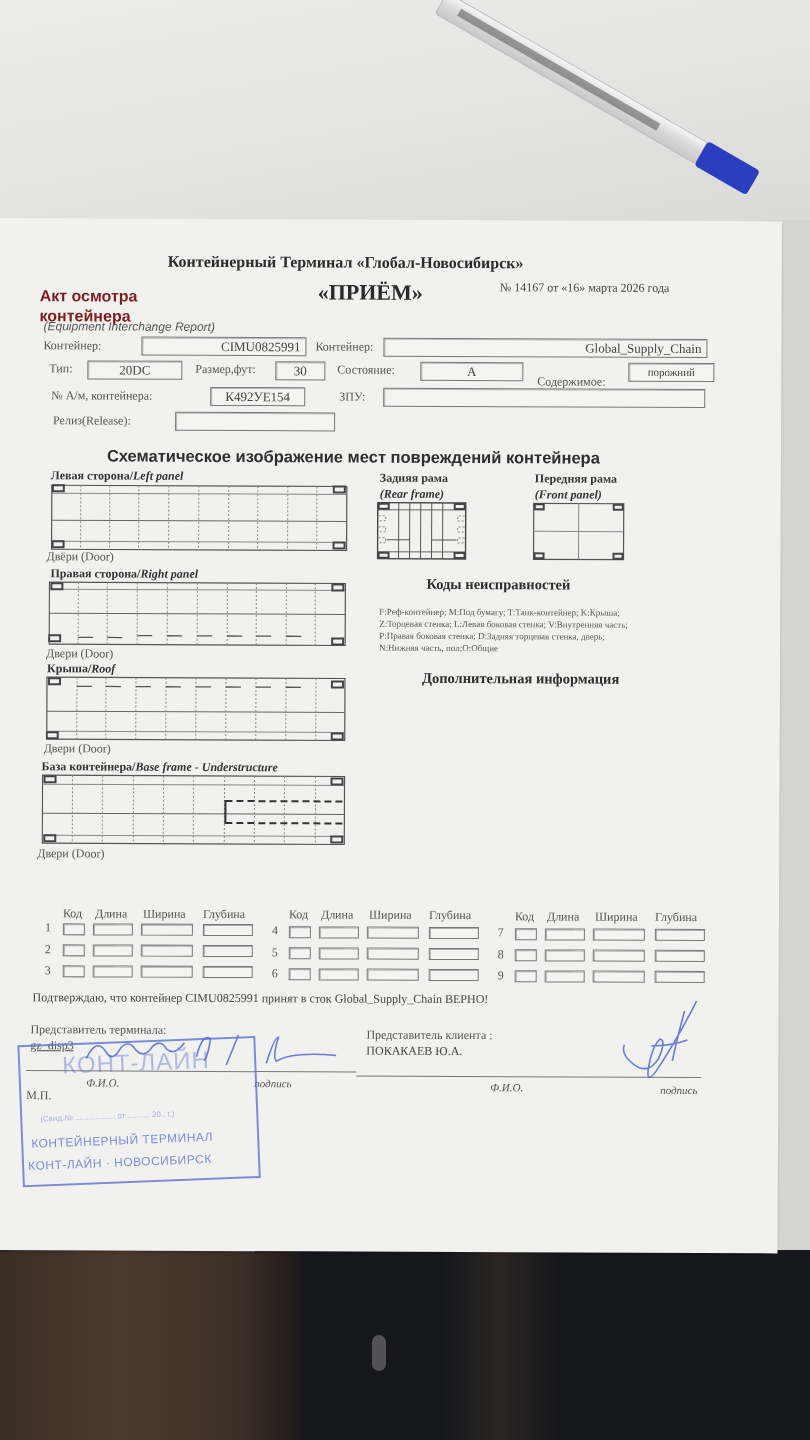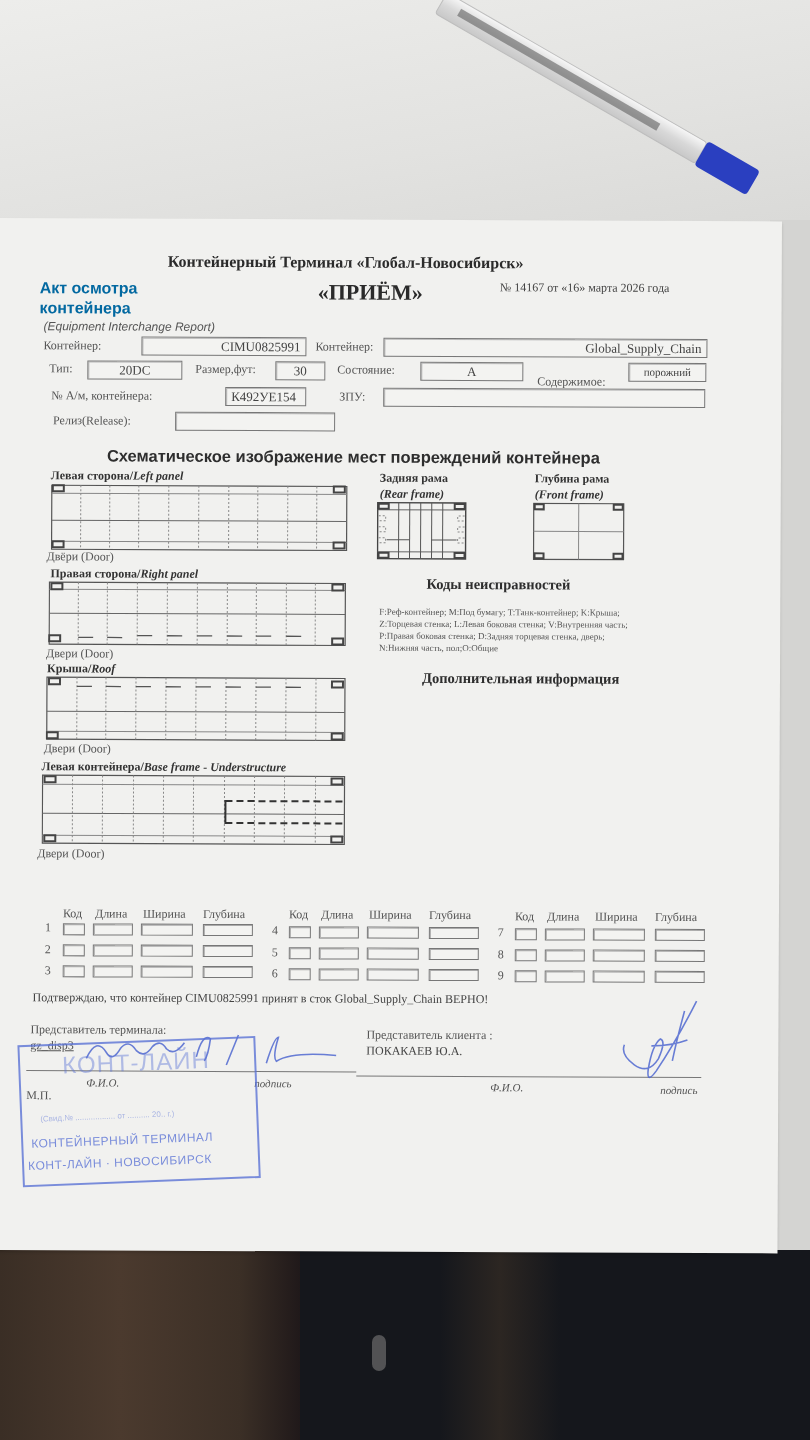--- a/index.html
+++ b/index.html
@@ -11,21 +11,21 @@
   .floor-wood { position: absolute; left: 0; top: 1250px; width: 300px; height: 190px; background: linear-gradient(90deg, #3a2e25 0%, #4b3a2e 40%, #3b2f26 80%, #20191a 100%); }
   .floor-shadow { position: absolute; left: 440px; top: 1250px; width: 120px; height: 190px; background: linear-gradient(90deg, #15171c, #2c2622 50%, #15171c); }
   .glint { position: absolute; left: 372px; top: 1335px; width: 14px; height: 36px; background: #6c6c6c; border-radius: 7px; opacity: .7; }
 
   .pen { position: absolute; left: 420px; top: 0; width: 380px; height: 210px; }
 
   .paper { position: absolute; left: 0; top: 218px; width: 782px; height: 1032px; background: #f1f1ef; transform: rotate(0.25deg); transform-origin: left top; box-shadow: 0 2px 3px rgba(0,0,0,.15); }
 
   .abs { position: absolute; white-space: nowrap; }
   .terminal-title { left: 168px; top: 34px; font-size: 16px; font-weight: bold; color: #2b2b2b; }
-  .act-title { left: 40px; top: 60px; font-family: "Liberation Sans", sans-serif; font-size: 16px; font-weight: bold; line-height: 20px; color: #0369a1; }
+  .act-title { left: 40px; top: 68px; font-family: "Liberation Sans", sans-serif; font-size: 16px; font-weight: bold; line-height: 20px; color: #7f1d1d; }
   .eir { left: 44px; top: 101px; font-family: "Liberation Sans", sans-serif; font-size: 12px; font-style: italic; color: #555; text-align: right; }
   .priem { left: 318px; top: 60px; font-size: 22px; font-weight: bold; color: #2a2a2a; }
   .docnum { left: 500px; top: 60px; font-size: 12px; color: #444; }
 
   .lbl { font-size: 12px; color: #555; }
   .field { position: absolute; border: 1px solid #777; box-shadow: inset 1px 1px 0 #bbb; background: #f3f3f1; font-size: 13px; color: #444; padding: 0 5px; line-height: 17px; height: 19px; }
 
   .section-title { left: 108px; top: 228px; font-family: "Liberation Sans", sans-serif; font-size: 16.5px; font-weight: bold; color: #2e2e2e; }
   .panel-lbl { font-size: 12px; font-weight: bold; color: #333; }
   .panel-lbl i { }
@@ -90,24 +90,24 @@
   <div class="abs lbl" style="left:316px;top:120px">Контейнер:</div>
   <div class="field" style="left:384px;top:118px;width:324px;text-align:right">Global_Supply_Chain</div>
 
   <div class="abs lbl" style="left:50px;top:143px">Тип:</div>
   <div class="field" style="left:88px;top:142px;width:95px;text-align:center">20DC</div>
   <div class="abs lbl" style="left:196px;top:143px">Размер,фут:</div>
   <div class="field" style="left:276px;top:142px;width:50px;text-align:center">30</div>
   <div class="abs lbl" style="left:338px;top:143px">Состояние:</div>
   <div class="field" style="left:421px;top:142px;width:103px;text-align:center">A</div>
   <div class="abs lbl" style="left:538px;top:154px">Содержимое:</div>
-  <div class="field" style="left:629px;top:142px;width:78px;text-align:center;font-size:11px">порожний</div>
+  <div class="field" style="left:629px;top:142px;width:86px;text-align:center;font-size:11px">порожний</div>
 
   <div class="abs lbl" style="left:52px;top:170px">№ А/м, контейнера:</div>
-  <div class="field" style="left:226px;top:168px;width:81px;">К492УЕ154</div>
+  <div class="field" style="left:211px;top:168px;width:95px;text-align:center">К492УЕ154</div>
   <div class="abs lbl" style="left:340px;top:170px">ЗПУ:</div>
   <div class="field" style="left:384px;top:168px;width:322px"></div>
 
   <div class="abs lbl" style="left:54px;top:195px">Релиз(Release):</div>
   <div class="field" style="left:176px;top:193px;width:160px"></div>
 
   <div class="abs section-title">Схематическое изображение мест повреждений контейнера</div>
 
   <div class="abs panel-lbl" style="left:52px;top:250px"><span>Левая сторона/</span><i>Left panel</i></div>
   <svg class="abs" style="left:52px;top:265px" width="298" height="70">
@@ -198,21 +198,21 @@
     </g>
     <g fill="#f1f1ef" stroke="#444" stroke-width="2">
         <rect x="3" y="3" width="11" height="6"></rect>
         <rect x="286" y="5" width="11" height="6"></rect>
         <rect x="1" y="57" width="11" height="6"></rect>
         <rect x="286" y="57" width="11" height="6"></rect>
       </g>
   </svg>
   <div class="abs door" style="left:46px;top:523px">Двери (Door)</div>
 
-  <div class="abs panel-lbl" style="left:44px;top:541px"><span>Левая контейнера/</span><i>Base frame - Understructure</i></div>
+  <div class="abs panel-lbl" style="left:44px;top:541px"><span>База контейнера/</span><i>Base frame - Understructure</i></div>
   <svg class="abs" style="left:44px;top:555px" width="306" height="75">
     <rect x="1" y="2" width="302" height="68" fill="none" stroke="#555" stroke-width="1.2"></rect>
     <line x1="1" y1="11" x2="303" y2="11" stroke="#888"></line>
     <line x1="1" y1="40" x2="303" y2="40" stroke="#666"></line>
     <line x1="1" y1="62" x2="303" y2="62" stroke="#888"></line>
     <g stroke="#888" stroke-dasharray="2,2">
       <line x1="31" y1="2" x2="31" y2="70"></line>
         <line x1="61" y1="2" x2="61" y2="70"></line>
         <line x1="92" y1="2" x2="92" y2="70"></line>
         <line x1="122" y1="2" x2="122" y2="70"></line>
@@ -256,22 +256,22 @@
     <line x1="10" y1="38" x2="33" y2="38" stroke="#555"></line>
       <line x1="55" y1="38" x2="80" y2="38" stroke="#555"></line>
     <g fill="#f1f1ef" stroke="#444" stroke-width="2">
         <rect x="2" y="2" width="10" height="5"></rect>
         <rect x="78" y="2" width="10" height="5"></rect>
         <rect x="2" y="51" width="10" height="5"></rect>
         <rect x="78" y="51" width="10" height="5"></rect>
       </g>
   </svg>
 
-  <div class="abs panel-lbl" style="left:536px;top:251px">Глубина рама</div>
-  <div class="abs panel-lbl" style="left:536px;top:267px;font-style:italic">(Front frame)</div>
+  <div class="abs panel-lbl" style="left:536px;top:251px">Передняя рама</div>
+  <div class="abs panel-lbl" style="left:536px;top:267px;font-style:italic">(Front panel)</div>
   <svg class="abs" style="left:534px;top:282px" width="94" height="60">
     <rect x="1" y="1" width="90" height="56" fill="none" stroke="#555" stroke-width="1.2"></rect>
     <line x1="46" y1="1" x2="46" y2="57" stroke="#888"></line>
     <line x1="1" y1="29" x2="91" y2="29" stroke="#888"></line>
     <g fill="#f1f1ef" stroke="#444" stroke-width="2">
         <rect x="2" y="2" width="9" height="5"></rect>
         <rect x="81" y="2" width="9" height="5"></rect>
         <rect x="2" y="51" width="9" height="5"></rect>
         <rect x="81" y="51" width="9" height="5"></rect>
       </g>

